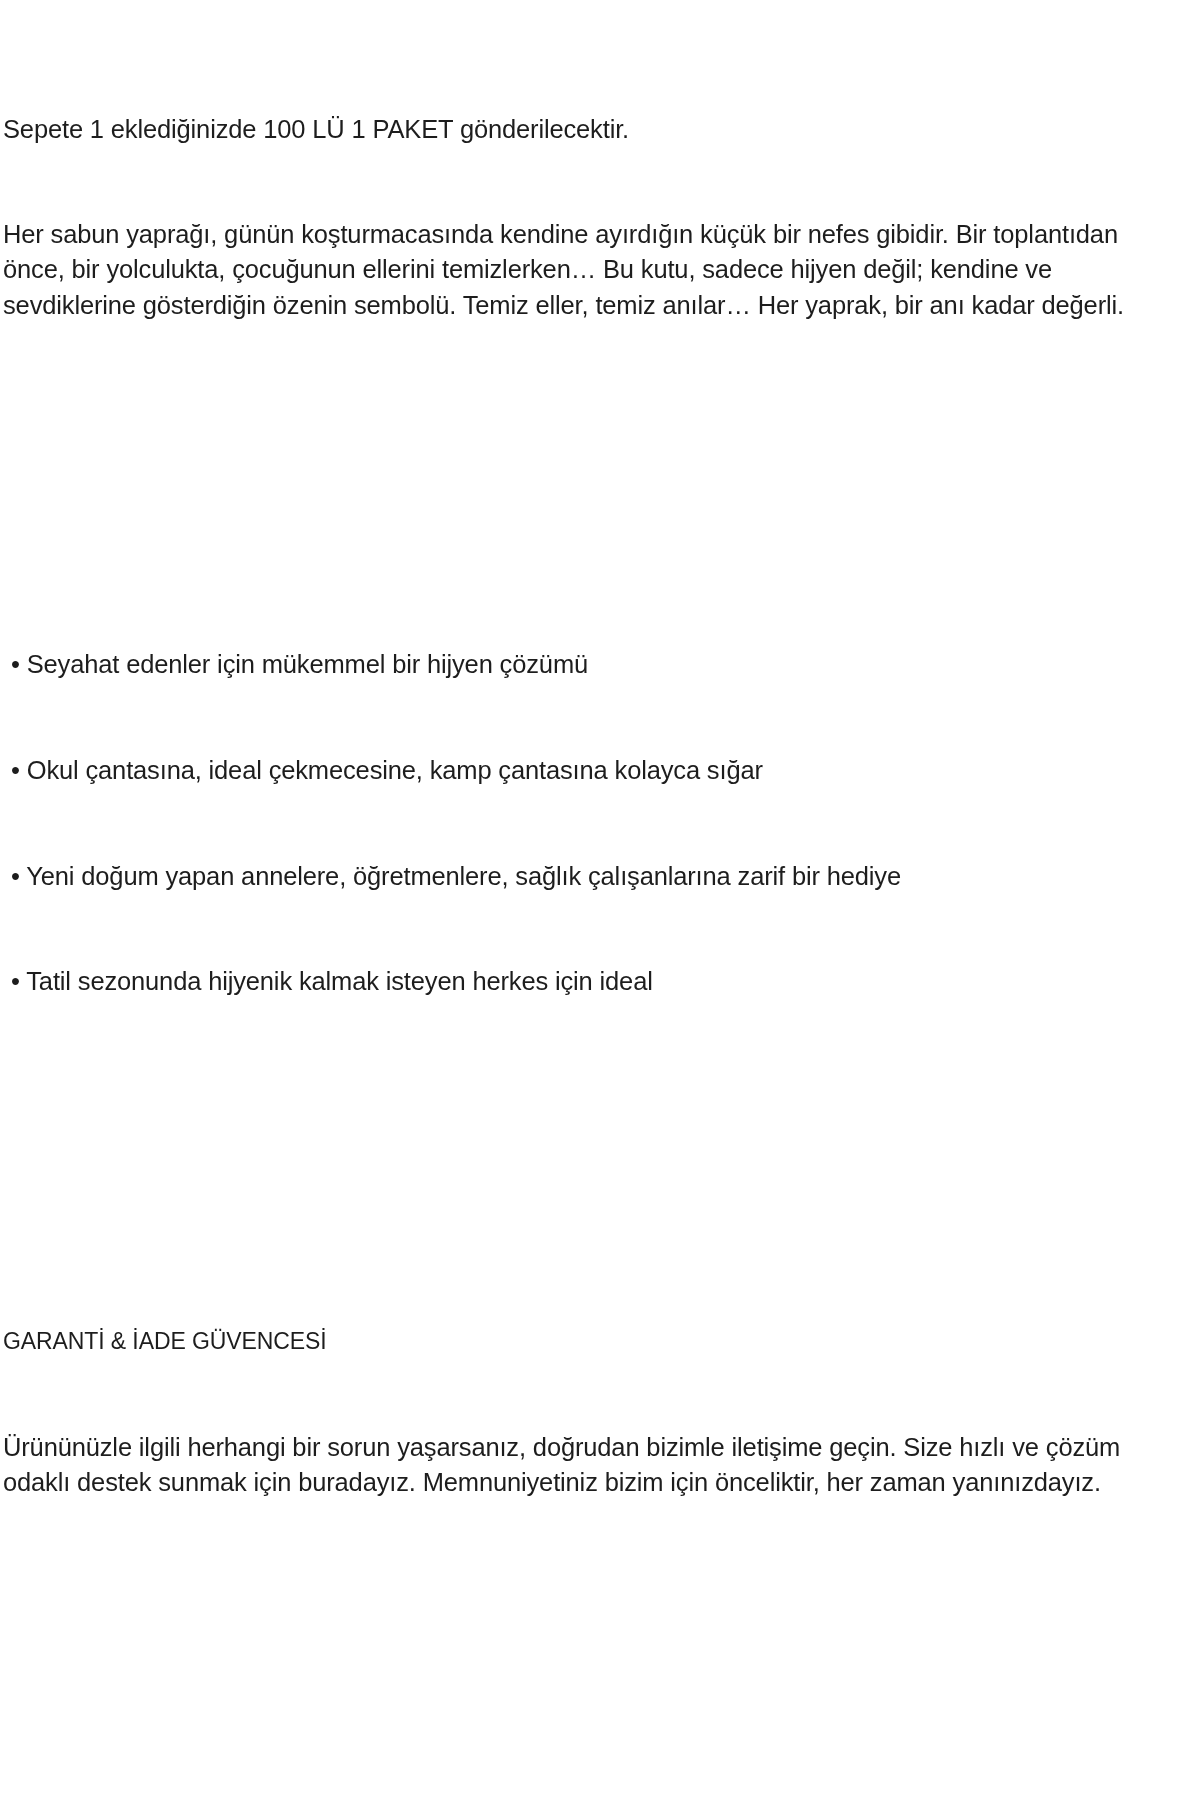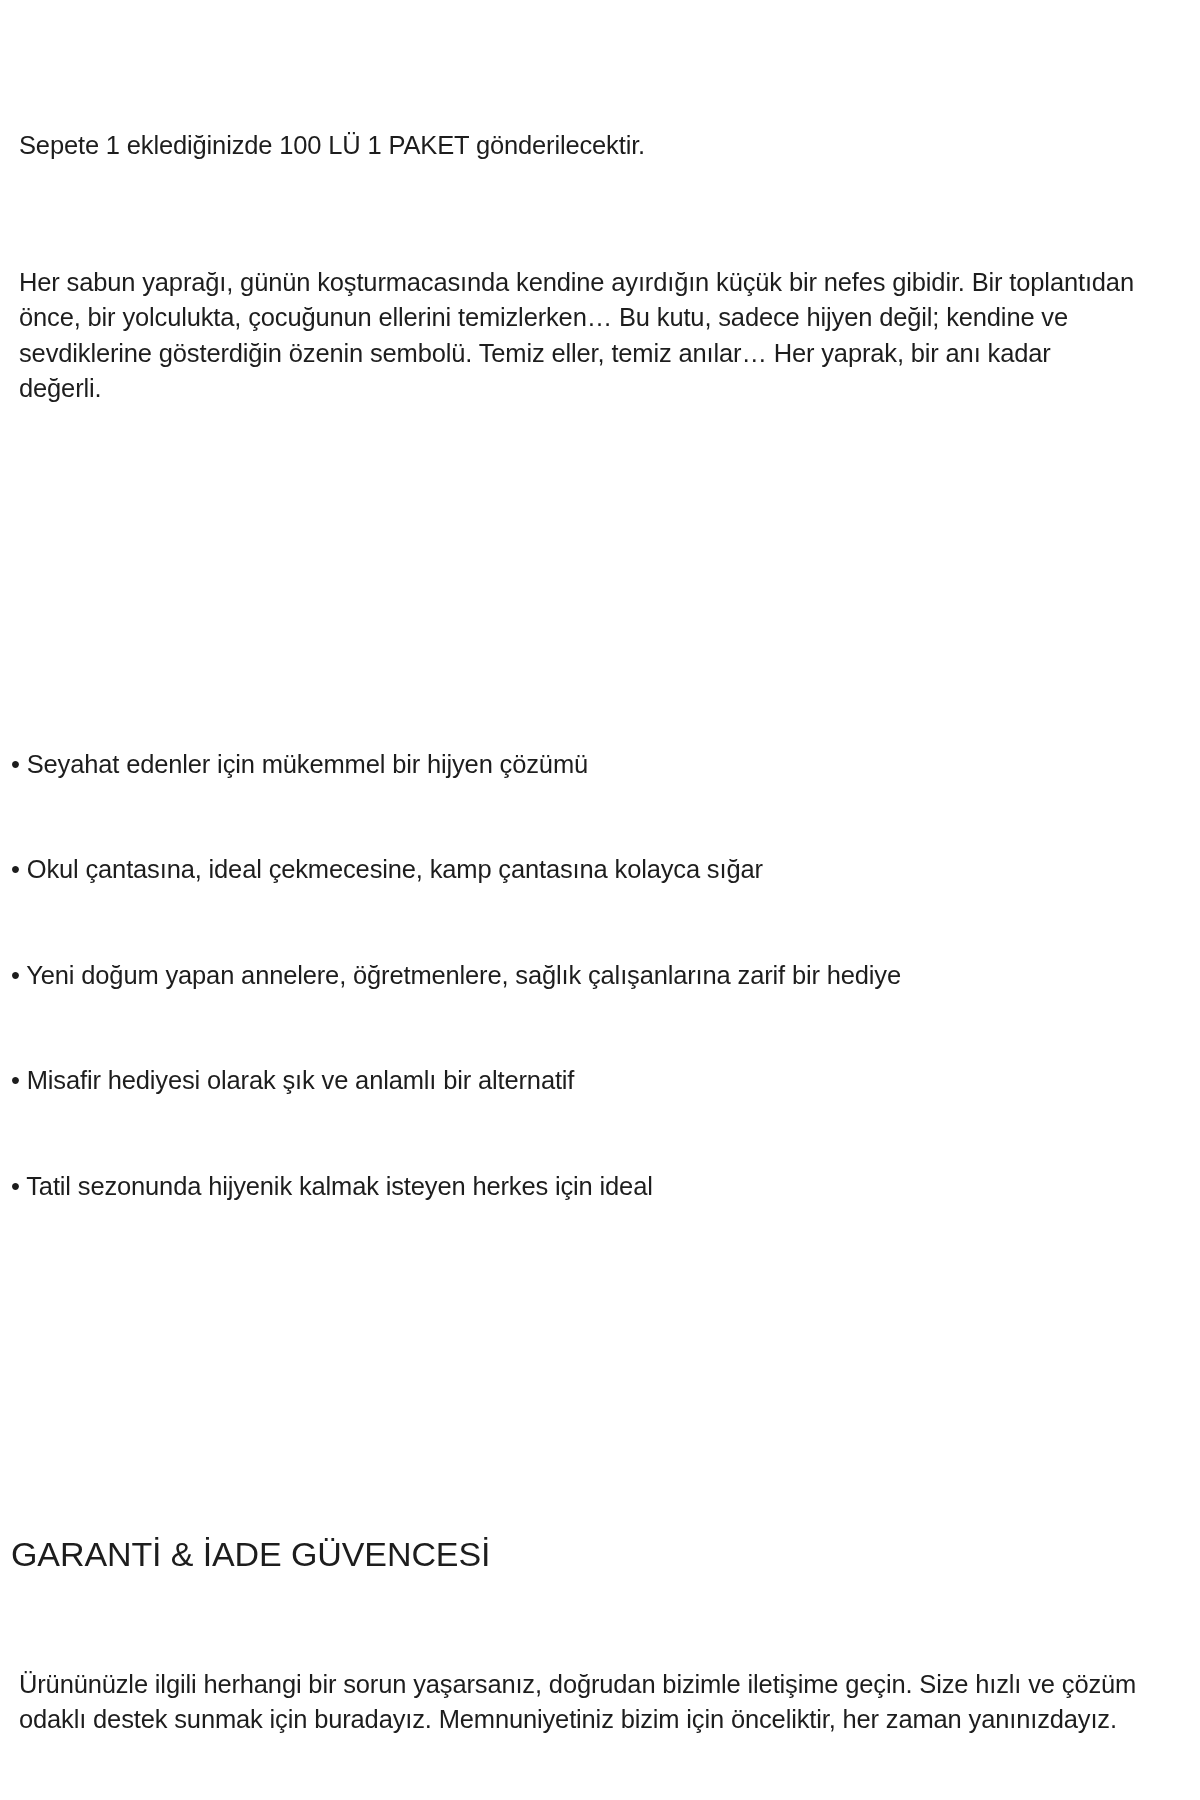--- a/index.html
+++ b/index.html
@@ -36,31 +36,31 @@
     font-size: 25.5px;
     line-height: 35.2px;
     letter-spacing: -0.15px;
     color: #1d1d1d;
     white-space: pre-wrap;
     word-break: normal;
     overflow-wrap: normal;
   }
 
   .para {
-    margin: 16px;
+    margin: 0;
     padding: 0;
     white-space: pre-wrap;
   }
 
   .spacer-sm { height: 35px; }
 
   .heading {
-    margin: 8px;
+    margin: 0;
     padding: 0;
-    font-size: 34px;
+    font-size: 23px;
     line-height: 35.2px;
     font-weight: 400;
     letter-spacing: -0.1px;
     white-space: pre-wrap;
   }
 
   .bullets, .list {
     margin: 8px;
     padding: 0;
     list-style: none;
@@ -79,21 +79,20 @@
 
     <p class="para">Sepete 1 eklediğinizde 100 LÜ 1 PAKET gönderilecektir.</p>
     <p class="para">Her sabun yaprağı, günün koşturmacasında kendine ayırdığın küçük bir nefes gibidir. Bir toplantıdan önce, bir yolculukta, çocuğunun ellerini temizlerken… Bu kutu, sadece hijyen değil; kendine ve sevdiklerine gösterdiğin özenin sembolü. Temiz eller, temiz anılar… Her yaprak, bir anı kadar değerli.</p>
 
     <div class="spacer-sm"></div>
 
     <ul class="bullets">
       <li>• Seyahat edenler için mükemmel bir hijyen çözümü</li>
       <li>• Okul çantasına, ideal çekmecesine, kamp çantasına kolayca sığar</li>
       <li>• Yeni doğum yapan annelere, öğretmenlere, sağlık çalışanlarına zarif bir hediye</li>
-      <li>• Misafir hediyesi olarak şık ve anlamlı bir alternatif</li>
       <li>• Tatil sezonunda hijyenik kalmak isteyen herkes için ideal</li>
     </ul>
 
     <div class="spacer-sm"></div>
 
     <p class="heading">GARANTİ &amp; İADE GÜVENCESİ</p>
     <p class="para">Ürününüzle ilgili herhangi bir sorun yaşarsanız, doğrudan bizimle iletişime geçin. Size hızlı ve çözüm odaklı destek sunmak için buradayız. Memnuniyetiniz bizim için önceliktir, her zaman yanınızdayız.</p>
 
     <div class="spacer-sm"></div>
 

